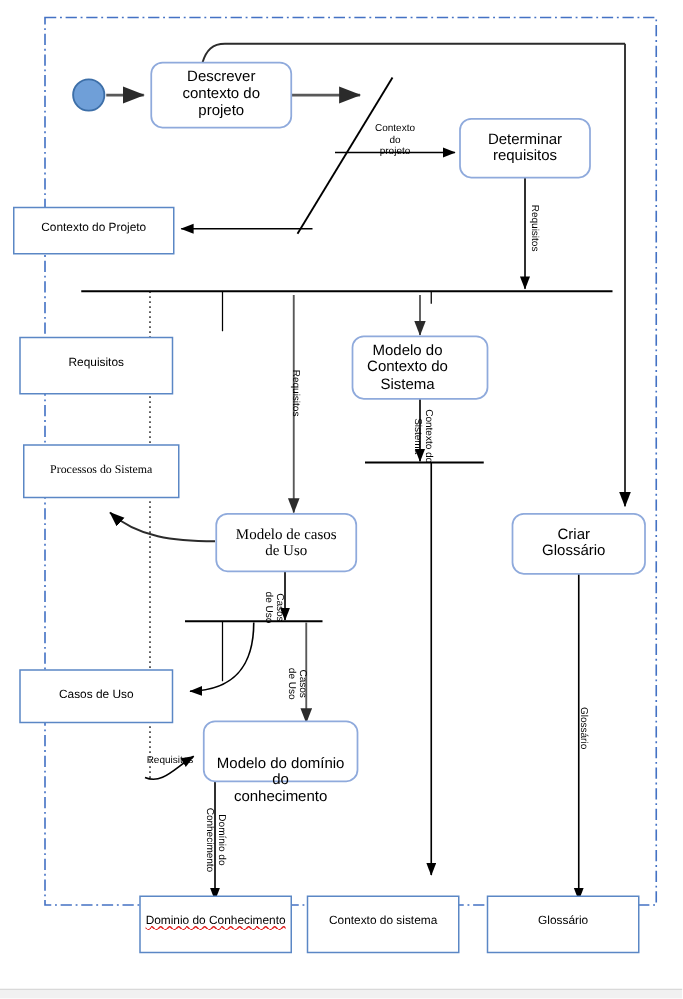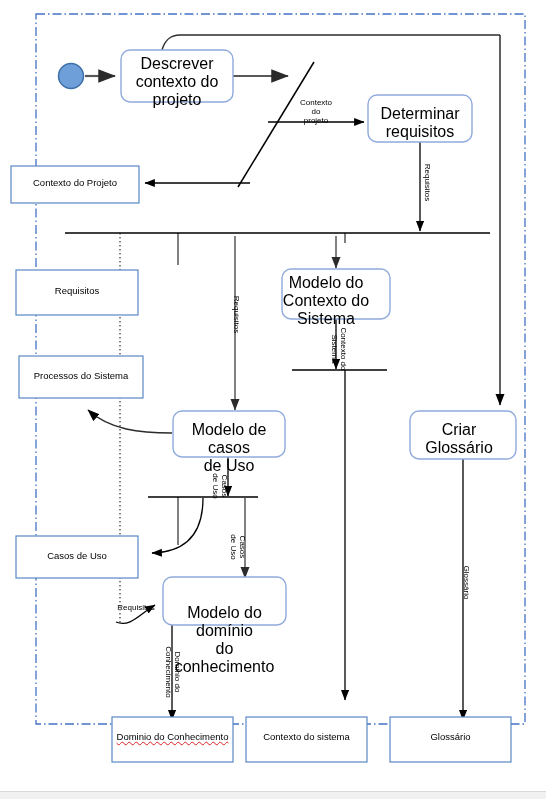--- a/index.html
+++ b/index.html
@@ -14,21 +14,21 @@
   #canvas svg{position:absolute;left:0;top:0;}
   .lbl{
     position:absolute;
     color:#000000;
     line-height:1.12;
     text-align:center;
     white-space:pre-line;
     pointer-events:none;
   }
   
-  .act-lbl{font-size:16px;}
+  .act-lbl{font-size:12px;}
   
   .art-lbl{font-size:9.5px;}
   
   .edge-lbl{font-size:8px;}
   .vert{
     transform-origin:center center;
   }
   .spell{
     text-decoration:underline;
     text-decoration-style:wavy;
@@ -128,35 +128,35 @@
 contexto do
 projeto</div>
 
   <div class="lbl act-lbl" style="left:368px;top:105px;width:104px;">Determinar
 requisitos</div>
 
   <div class="lbl act-lbl" style="left:282px;top:274px;width:88px;">Modelo do
 Contexto do
 Sistema</div>
 
-  <div class="lbl act-lbl" style="left:173px;top:421px;width:112px;">Modelo de casos
+  <div class="lbl act-lbl" style="left:173px;top:421px;width:112px;font-family:Liberation Serif, serif;">Modelo de casos
 de Uso</div>
 
   <div class="lbl act-lbl" style="left:410px;top:421px;width:98px;">Criar
 Glossário</div>
 
   <div class="lbl act-lbl" style="left:163px;top:604px;width:123px;">Modelo do domínio
 do
 conhecimento</div>
 
   <div class="lbl art-lbl" style="left:11px;top:178px;width:128px;">Contexto do Projeto</div>
 
   <div class="lbl art-lbl" style="left:16px;top:286px;width:122px;">Requisitos</div>
 
-  <div class="lbl art-lbl" style="left:19px;top:371px;width:124px;">Processos do Sistema</div>
+  <div class="lbl art-lbl" style="left:19px;top:371px;width:124px;font-family:Liberation Serif, serif;">Processos do Sistema</div>
 
   <div class="lbl art-lbl" style="left:16px;top:551px;width:122px;">Casos de Uso</div>
 
   <div class="lbl art-lbl spell" style="left:112px;top:732px;width:121px;">Dominio do Conhecimento</div>
 
   <div class="lbl art-lbl" style="left:246px;top:732px;width:121px;">Contexto do sistema</div>
 
   <div class="lbl art-lbl" style="left:390px;top:732px;width:121px;">Glossário</div>
 
   <div class="lbl edge-lbl" style="left:285px;top:99px;width:62px;">Contexto

